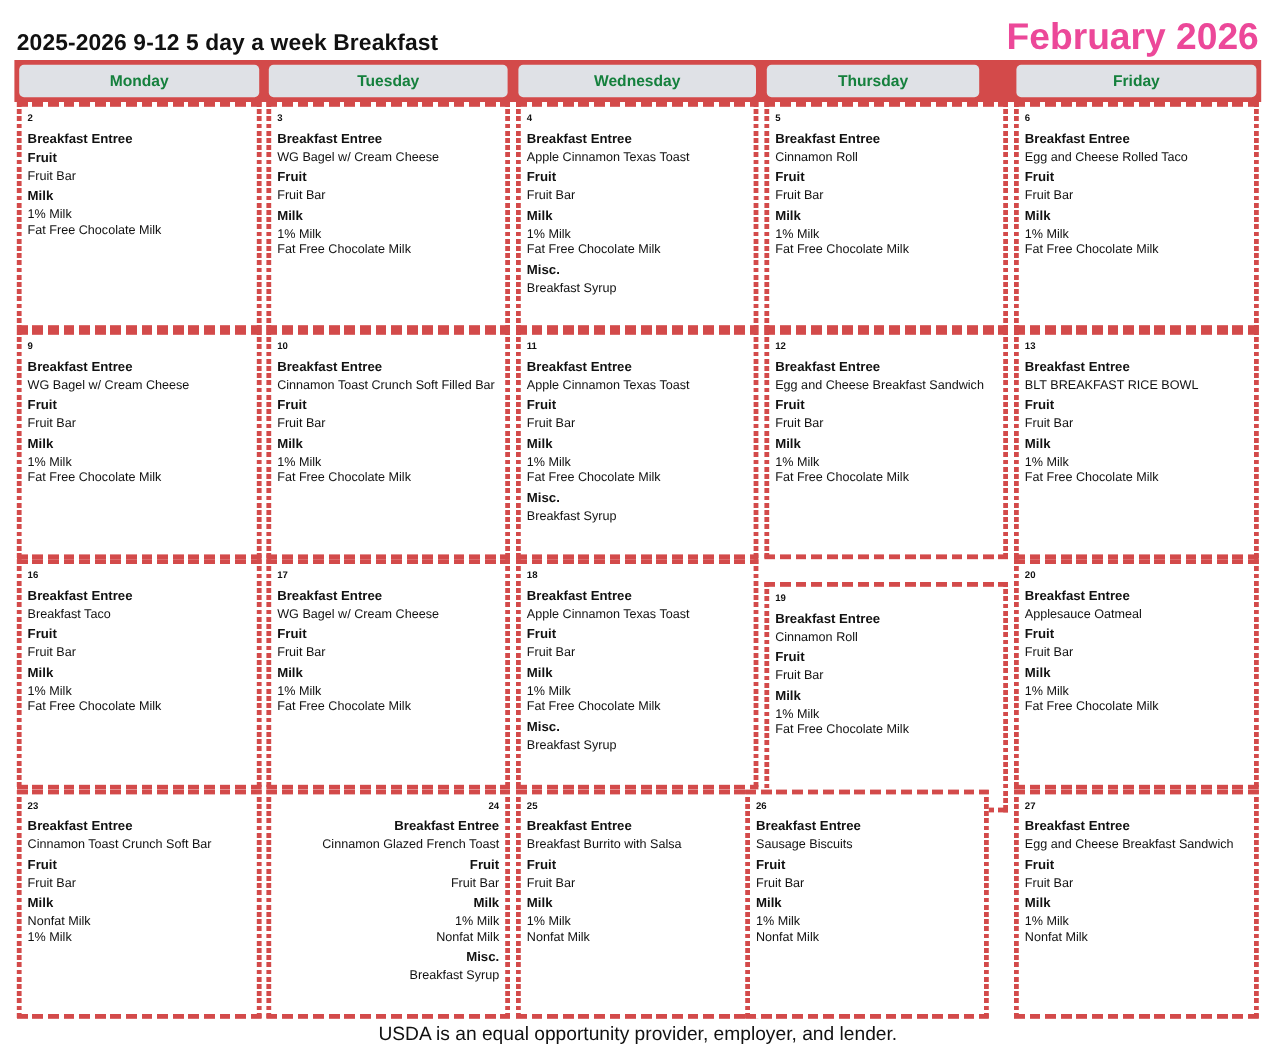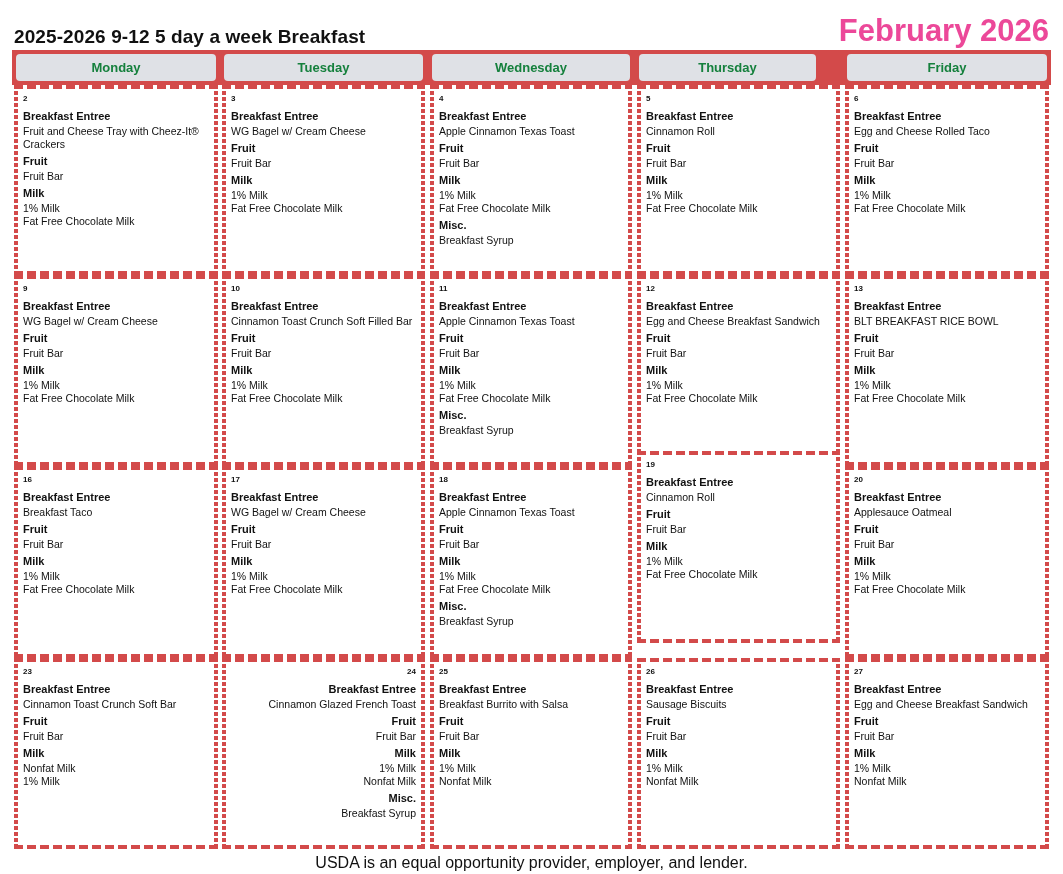--- a/index.html
+++ b/index.html
@@ -35,21 +35,20 @@
   </div>
 
 <div class="grid" id="grid">
     <div class="cell" style="left: 0px; top: 0px; width: 204px; height: 190px;">
       <div class="bt"></div>
       <div class="bb"></div>
       <div class="bl"></div>
       <div class="br"></div>
       <div class="daynum">2</div>
       <div class="cat">Breakfast Entree</div>
-      <div class="item">Fruit and Cheese Tray with Cheez-It® Crackers</div>
       <div class="cat">Fruit</div>
       <div class="item">Fruit Bar</div>
       <div class="cat">Milk</div>
       <div class="item">1% Milk</div>
       <div class="item">Fat Free Chocolate Milk</div>
     </div>
     <div class="cell" style="left: 208px; top: 0px; width: 203px; height: 190px;">
       <div class="bt"></div>
       <div class="bb"></div>
       <div class="bl"></div>
@@ -216,21 +215,21 @@
       <div class="cat">Breakfast Entree</div>
       <div class="item">Apple Cinnamon Texas Toast</div>
       <div class="cat">Fruit</div>
       <div class="item">Fruit Bar</div>
       <div class="cat">Milk</div>
       <div class="item">1% Milk</div>
       <div class="item">Fat Free Chocolate Milk</div>
       <div class="cat">Misc.</div>
       <div class="item">Breakfast Syrup</div>
     </div>
-    <div class="cell" style="left: 623px; top: 366px; width: 203px; height: 192px;">
+    <div class="cell" style="left: 623px; top: 400px; width: 203px; height: 192px;">
       <div class="bt"></div>
       <div class="bb"></div>
       <div class="bl"></div>
       <div class="br"></div>
       <div class="daynum">19</div>
       <div class="cat">Breakfast Entree</div>
       <div class="item">Cinnamon Roll</div>
       <div class="cat">Fruit</div>
       <div class="item">Fruit Bar</div>
       <div class="cat">Milk</div>
@@ -288,21 +287,21 @@
       <div class="br"></div>
       <div class="daynum">25</div>
       <div class="cat">Breakfast Entree</div>
       <div class="item">Breakfast Burrito with Salsa</div>
       <div class="cat">Fruit</div>
       <div class="item">Fruit Bar</div>
       <div class="cat">Milk</div>
       <div class="item">1% Milk</div>
       <div class="item">Nonfat Milk</div>
     </div>
-    <div class="cell" style="left: 623px; top: 573px; width: 203px; height: 191px;">
+    <div class="cell" style="left: 607px; top: 573px; width: 203px; height: 191px;">
       <div class="bt"></div>
       <div class="bb"></div>
       <div class="bl"></div>
       <div class="br"></div>
       <div class="daynum">26</div>
       <div class="cat">Breakfast Entree</div>
       <div class="item">Sausage Biscuits</div>
       <div class="cat">Fruit</div>
       <div class="item">Fruit Bar</div>
       <div class="cat">Milk</div>

